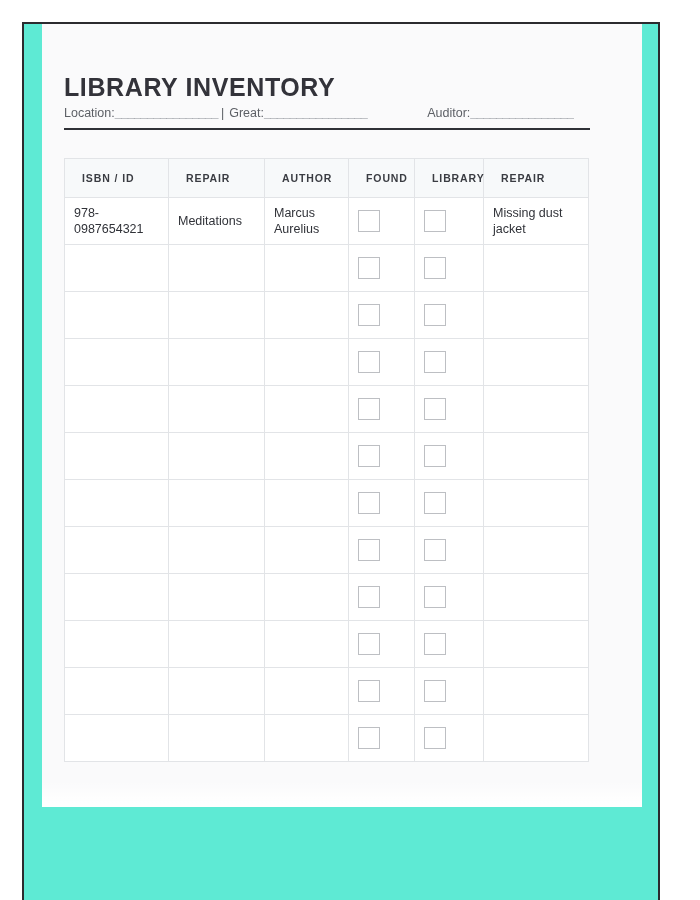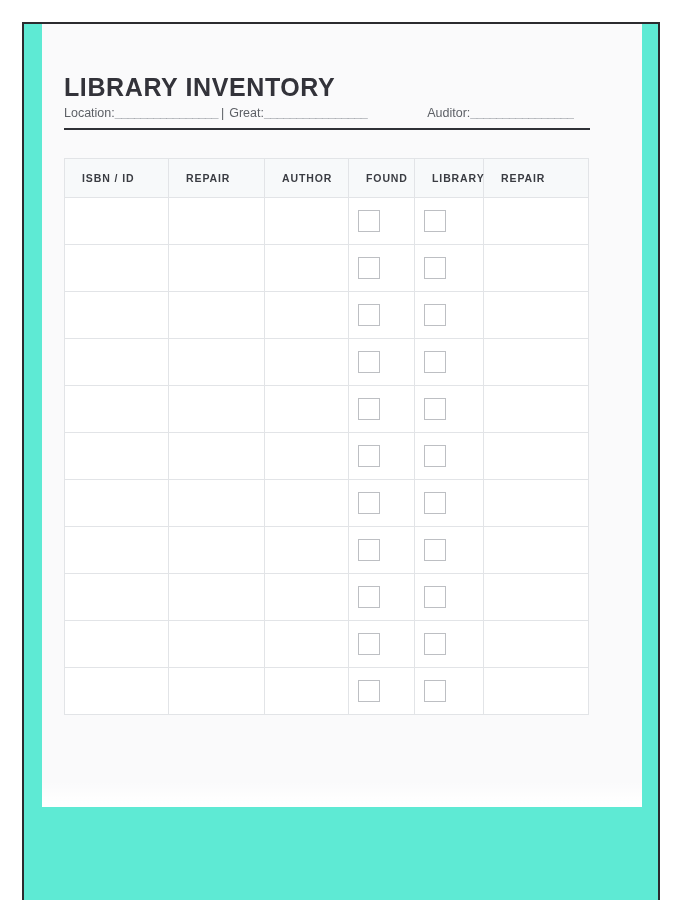--- a/index.html
+++ b/index.html
@@ -191,20 +191,28 @@
               <th>ISBN / ID</th>
               <th>REPAIR</th>
               <th>AUTHOR</th>
               <th>FOUND</th>
               <th>LIBRARY</th>
               <th>REPAIR</th>
             </tr>
         </thead>
         <tbody id="body-rows">
             <tr>
+              <td>978-0987654321</td>
+              <td>Meditations</td>
+              <td>Marcus Aurelius</td>
+              <td class="cell-check"><span class="checkbox"></span></td>
+              <td class="cell-check"><span class="checkbox"></span></td>
+              <td>Missing dust jacket</td>
+            </tr>
+            <tr>
               <td></td>
               <td></td>
               <td></td>
               <td class="cell-check"><span class="checkbox"></span></td>
               <td class="cell-check"><span class="checkbox"></span></td>
               <td></td>
             </tr>
             <tr>
               <td></td>
               <td></td>

